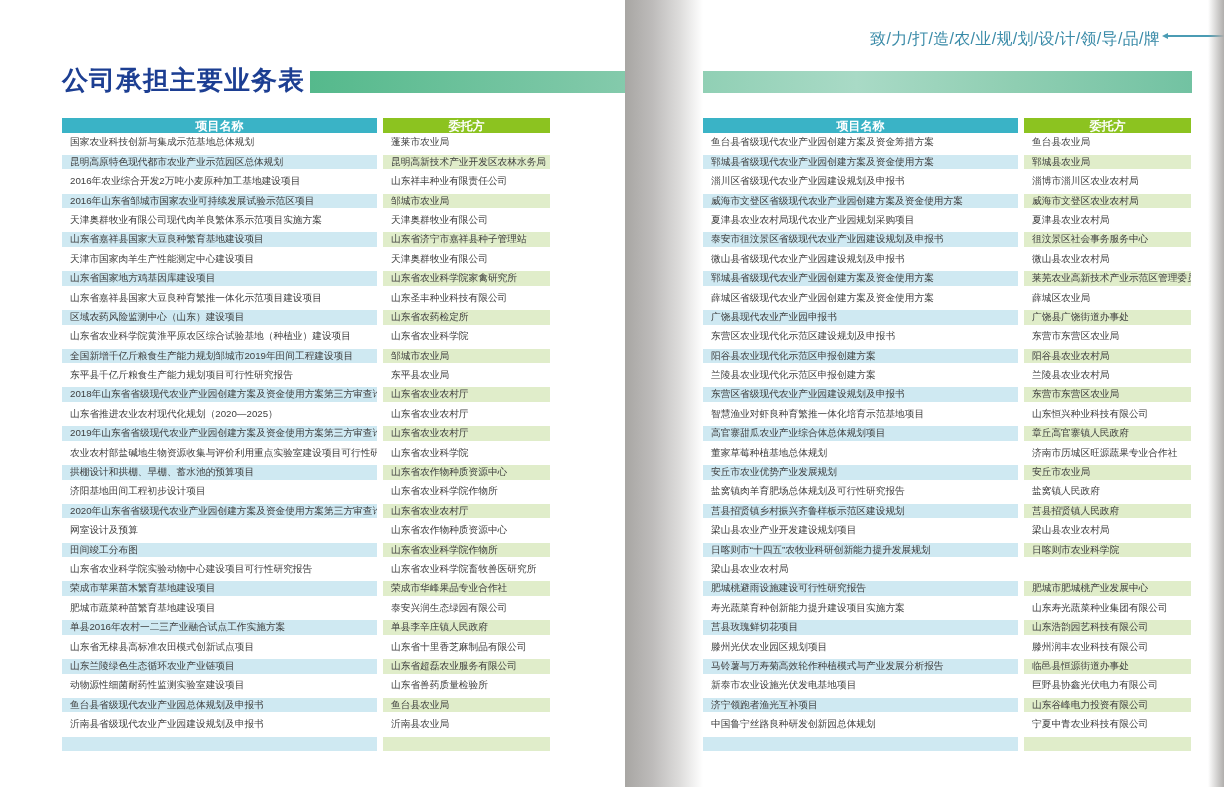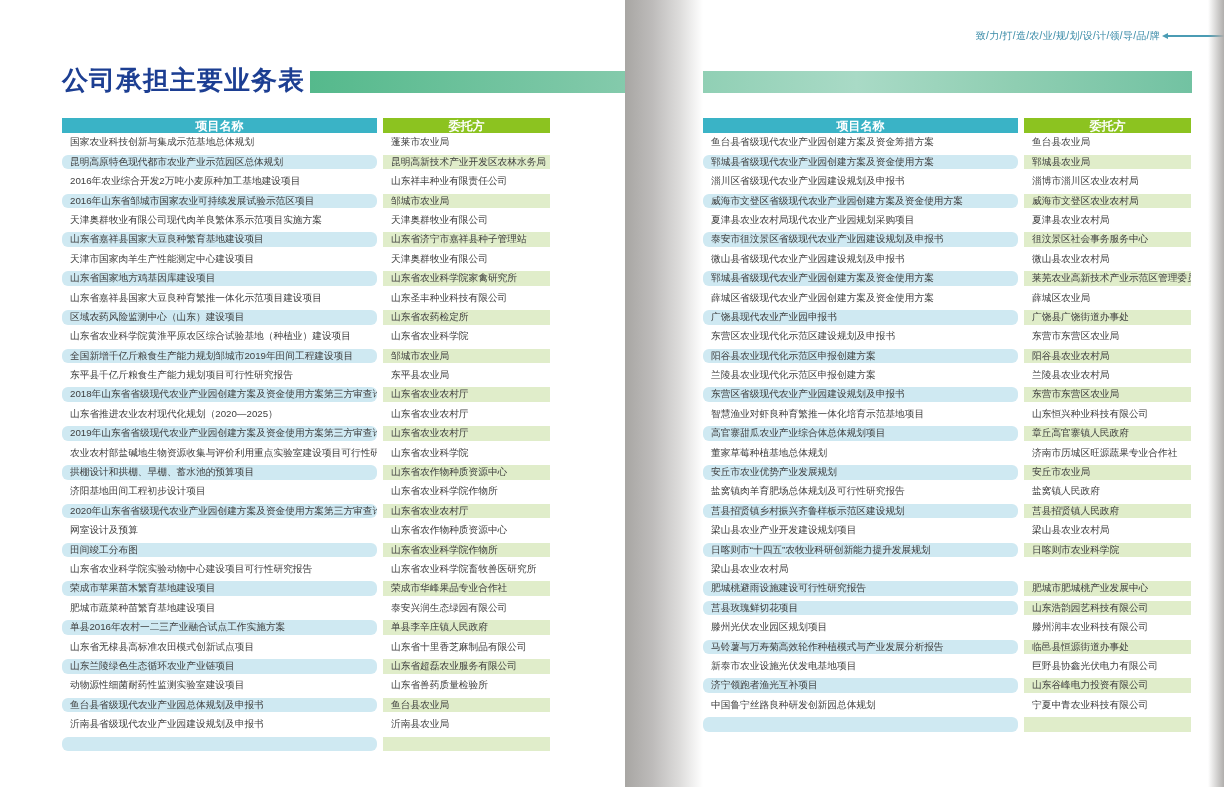--- a/index.html
+++ b/index.html
@@ -3,21 +3,21 @@
 <meta charset="utf-8">
 <style>
   html,body{margin:0;padding:0;background:#fff;}
   .page{
     position:relative;width:1224px;height:787px;background:#ffffff;overflow:hidden;
     font-family:"Liberation Sans","DejaVu Sans",sans-serif;
   }
   
   .slogan-text{
     position:absolute;top:29px;right:64px;
-    font-size:10px;color:#3a8ba8;letter-spacing:.3px;white-space:nowrap;
+    font-size:16px;color:#3a8ba8;letter-spacing:.3px;white-space:nowrap;
   }
   .slogan-line{position:absolute;top:35px;right:0;width:56px;height:2px;background:#4b9cb4;}
   .slogan-line .arrow{
     position:absolute;left:-6px;top:-2.5px;width:0;height:0;
     border-top:3.5px solid transparent;border-bottom:3.5px solid transparent;
     border-right:6px solid #4b9cb4;
   }
   
   .page-title{
     position:absolute;left:62px;top:63px;margin:0;
@@ -39,21 +39,21 @@
   .th.project{width:315px;background:#3ab3c6;}
   .th.client{width:167px;background:#8cc320;}
   .row{display:flex;gap:6px;height:19.4px;}
   .cell{
     height:14.6px;margin-top:2.4px;box-sizing:border-box;padding-left:8px;
     font-size:9.7px;line-height:14.6px;color:#3e3e3e;
     white-space:nowrap;overflow:hidden;
   }
   .cell.project{width:315px;}
   .cell.client{width:167px;}
-  .row.colored .cell.project{background:#cfe9f2;border-radius:6px;}
+  .row.colored .cell.project{background:#cfe9f2;}
   .row.colored .cell.client{background:#e0edca;}
   
   .fold-strip{
     position:absolute;left:625px;top:0;width:78px;height:787px;
     background:linear-gradient(90deg,#a8a6a3 0%,#bdbbba 35%,#dddcdb 70%,#ffffff 100%);
   }
   .edge-strip{
     position:absolute;right:0;top:0;width:16px;height:787px;
     background:linear-gradient(90deg,rgba(176,174,172,0) 0%,#b0aeac 100%);
   }
@@ -302,20 +302,24 @@
           <div class="cell project">日喀则市“十四五”农牧业科研创新能力提升发展规划</div>
           <div class="cell client">日喀则市农业科学院</div>
         </div>
         <div class="row">
           <div class="cell client">梁山县农业农村局</div>
         </div>
         <div class="row colored">
           <div class="cell project">肥城桃避雨设施建设可行性研究报告</div>
           <div class="cell client">肥城市肥城桃产业发展中心</div>
         </div>
+        <div class="row">
+          <div class="cell project">寿光蔬菜育种创新能力提升建设项目实施方案</div>
+          <div class="cell client">山东寿光蔬菜种业集团有限公司</div>
+        </div>
         <div class="row colored">
           <div class="cell project">莒县玫瑰鲜切花项目</div>
           <div class="cell client">山东浩韵园艺科技有限公司</div>
         </div>
         <div class="row">
           <div class="cell project">滕州光伏农业园区规划项目</div>
           <div class="cell client">滕州润丰农业科技有限公司</div>
         </div>
         <div class="row colored">
           <div class="cell project">马铃薯与万寿菊高效轮作种植模式与产业发展分析报告</div>

